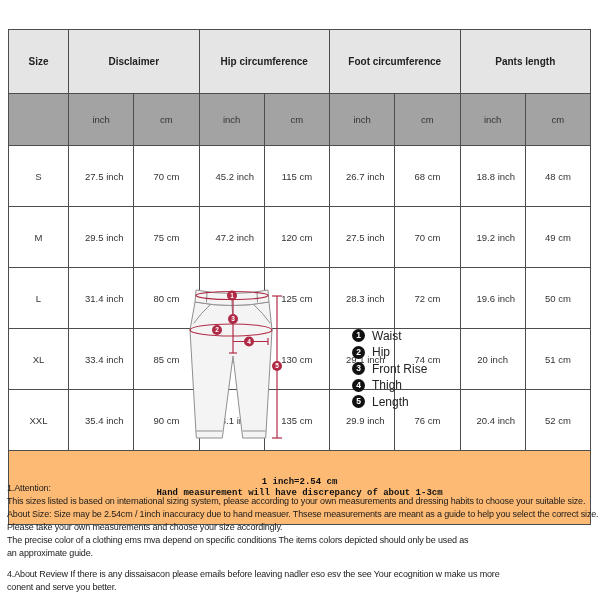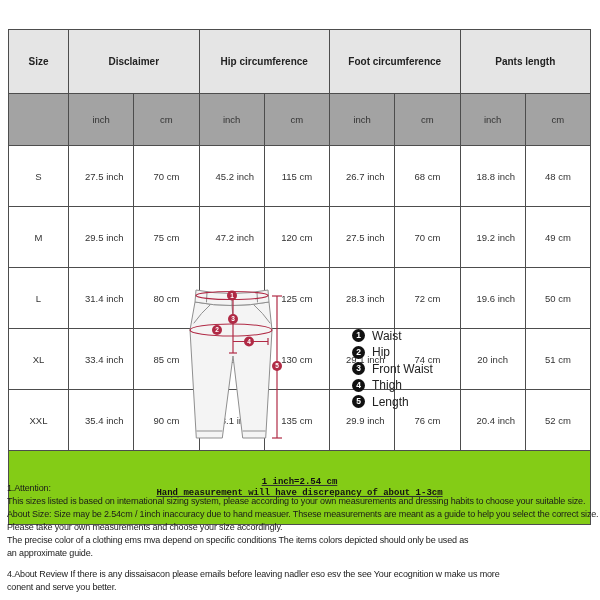--- a/index.html
+++ b/index.html
@@ -10,21 +10,21 @@
   
   table.size-table{position:absolute;left:8px;top:29px;width:583px;
     border-collapse:collapse;table-layout:fixed;}
   .size-table th,.size-table td{border:1px solid #4d4d4d;text-align:center;
     vertical-align:middle;padding:16px;overflow:hidden;white-space:nowrap;}
   .size-table thead tr.hrow1 th{height:31px;background:#e5e5e5;
     font-size:10px;font-weight:bold;color:#222;}
   .size-table thead tr.hrow2 th{height:19px;background:#a3a3a3;
     font-size:9.5px;font-weight:normal;color:#333;}
   .size-table tbody td{height:28px;background:#fff;font-size:9.5px;color:#333;}
-  .size-table tfoot td{height:41px;background:#84cc16;text-decoration:underline;}
+  .size-table tfoot td{height:41px;background:#fdba74;}
   .note{font-family:"Liberation Mono",monospace;font-weight:bold;font-size:9px;
     color:#111;line-height:11px;text-align:center;}
 
   
   svg.pants{position:absolute;left:185px;top:283px;width:135px;height:162px;}
   .pants .cloth{fill:#f4f4f4;stroke:#8f8f8f;stroke-width:1;stroke-linejoin:round;}
   .pants .seam{fill:none;stroke:#8f8f8f;stroke-width:1;stroke-linecap:round;}
   .pants .meas{fill:none;stroke-width:1.2;}
   .pants .mnum{font-family:"Liberation Sans",sans-serif;font-size:6.5px;
     font-weight:bold;fill:#fff;text-anchor:middle;}
@@ -199,21 +199,21 @@
       <div class="legend-item">
         <span class="lnum">1</span>
         <span class="llabel">Waist</span>
       </div>
       <div class="legend-item">
         <span class="lnum">2</span>
         <span class="llabel">Hip</span>
       </div>
       <div class="legend-item">
         <span class="lnum">3</span>
-        <span class="llabel">Front Waist</span>
+        <span class="llabel">Front Rise</span>
       </div>
       <div class="legend-item">
         <span class="lnum">4</span>
         <span class="llabel">Thigh</span>
       </div>
       <div class="legend-item">
         <span class="lnum">5</span>
         <span class="llabel">Length</span>
       </div>
     </div>

